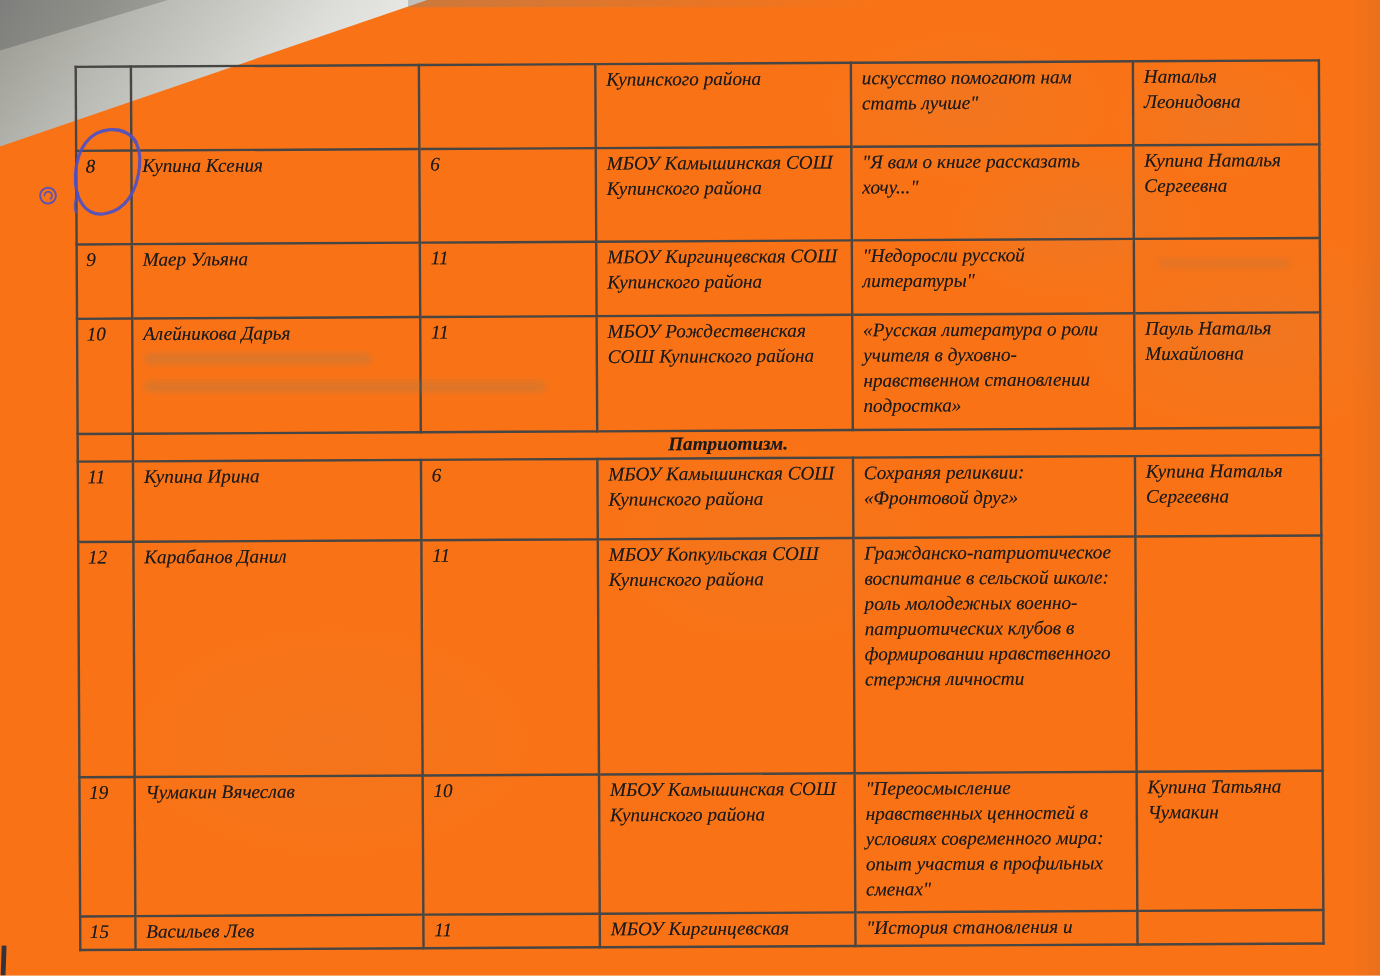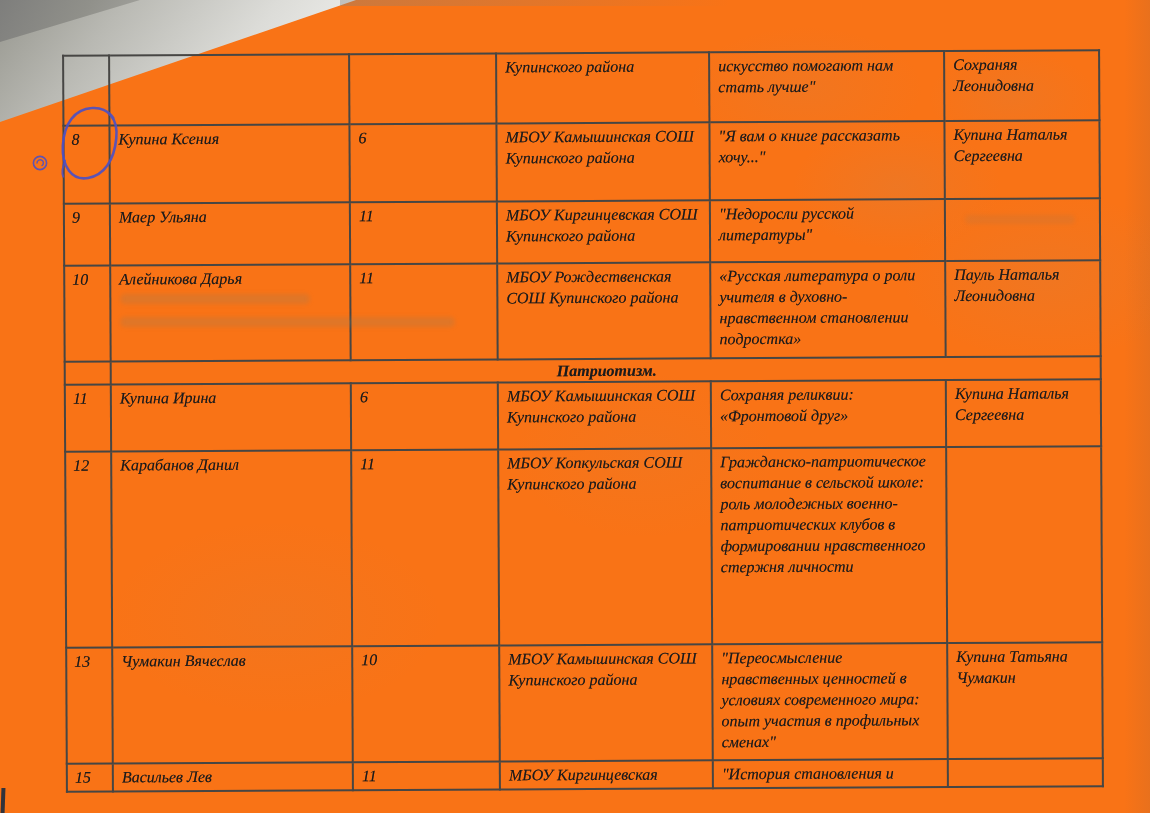--- a/index.html
+++ b/index.html
@@ -116,21 +116,21 @@
           <col style="width:235px">
           <col style="width:155px">
       </colgroup>
       <tbody>
         <tr class="r0">
           <td class="num"></td>
           <td></td>
           <td></td>
           <td>Купинского района</td>
           <td>искусство помогают нам стать лучше"</td>
-          <td>Сохраняя Леонидовна</td>
+          <td>Наталья Леонидовна</td>
         </tr>
         <tr class="r8">
           <td class="num">8</td>
           <td>Купина Ксения</td>
           <td>6</td>
           <td>МБОУ Камышинская СОШ Купинского района</td>
           <td>"Я вам о книге рассказать хочу..."</td>
           <td>Купина Наталья Сергеевна</td>
         </tr>
         <tr class="r9">
@@ -140,21 +140,21 @@
           <td>МБОУ Киргинцевская СОШ Купинского района</td>
           <td>"Недоросли русской литературы"</td>
           <td></td>
         </tr>
         <tr class="r10">
           <td class="num">10</td>
           <td>Алейникова Дарья</td>
           <td>11</td>
           <td>МБОУ Рождественская СОШ Купинского района</td>
           <td>«Русская литература о роли учителя в духовно-нравственном становлении подростка»</td>
-          <td>Пауль Наталья Леонидовна</td>
+          <td>Пауль Наталья Михайловна</td>
         </tr>
         <tr class="rsec">
           <td class="num"></td>
           <td class="section" colspan="5">Патриотизм.</td>
         </tr>
         <tr class="r11">
           <td class="num">11</td>
           <td>Купина Ирина</td>
           <td>6</td>
           <td>МБОУ Камышинская СОШ Купинского района</td>
@@ -163,21 +163,21 @@
         </tr>
         <tr class="r12">
           <td class="num">12</td>
           <td>Карабанов Данил</td>
           <td>11</td>
           <td>МБОУ Копкульская СОШ Купинского района</td>
           <td>Гражданско-патриотическое воспитание в сельской школе: роль молодежных военно-патриотических клубов в формировании нравственного стержня личности</td>
           <td></td>
         </tr>
         <tr class="r13">
-          <td class="num">13</td>
+          <td class="num">19</td>
           <td>Чумакин Вячеслав</td>
           <td>10</td>
           <td>МБОУ Камышинская СОШ Купинского района</td>
           <td>"Переосмысление нравственных ценностей в условиях современного мира: опыт участия в профильных сменах"</td>
           <td>Купина Татьяна Чумакин</td>
         </tr>
         <tr class="r14">
           <td class="num">15</td>
           <td>Васильев Лев</td>
           <td>11</td>

